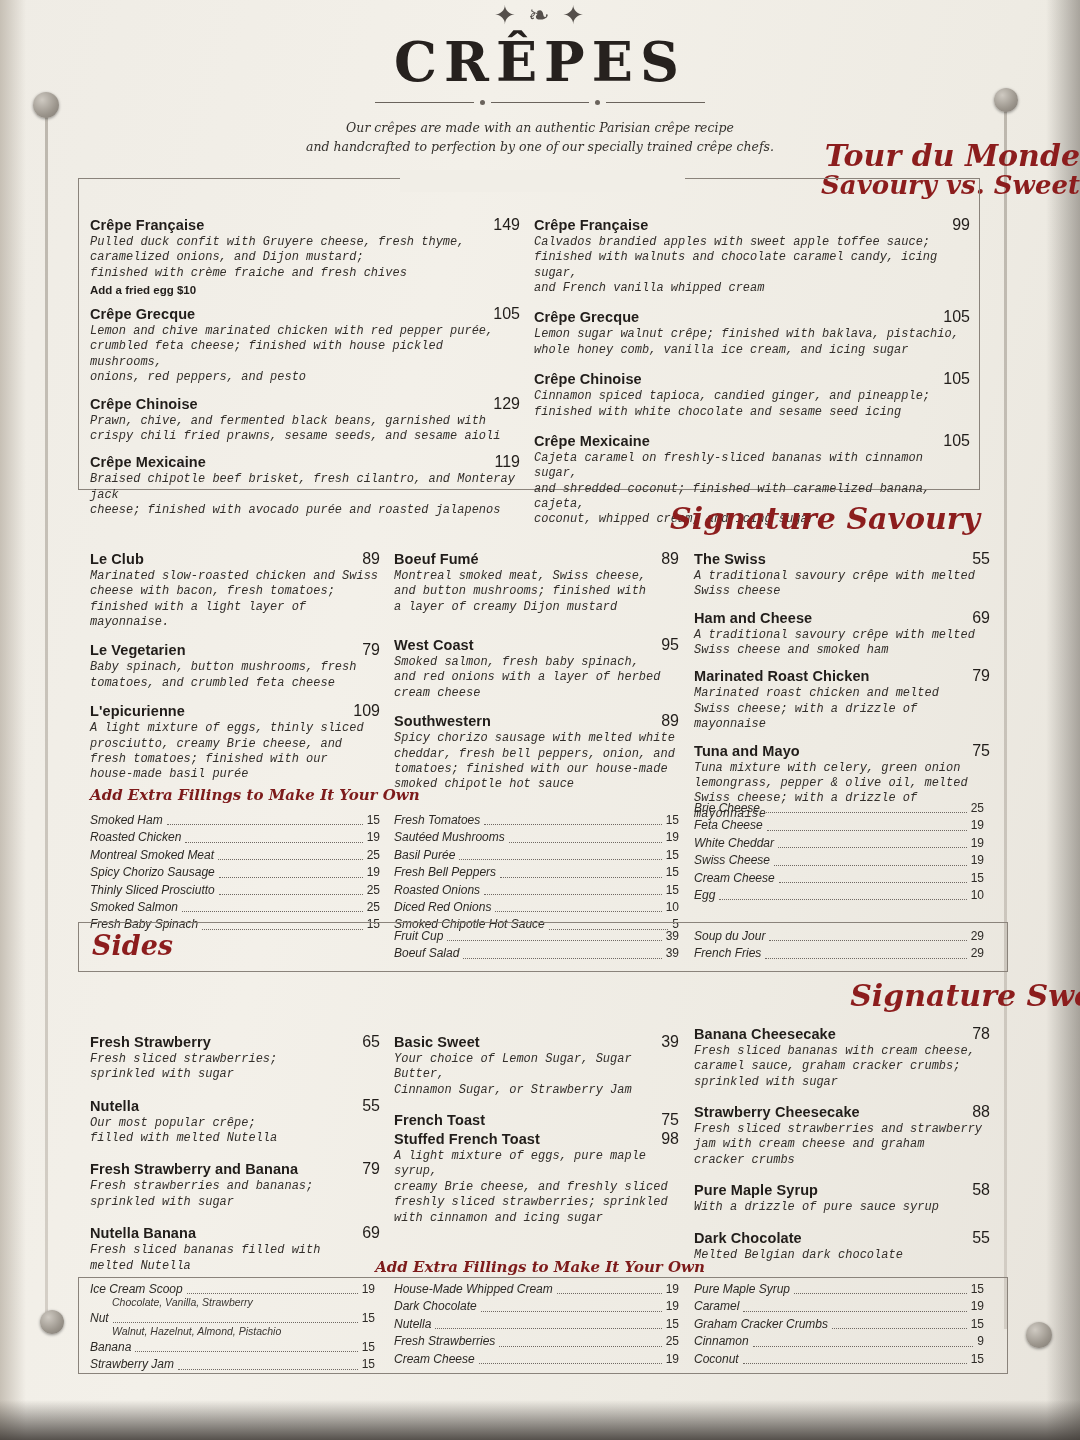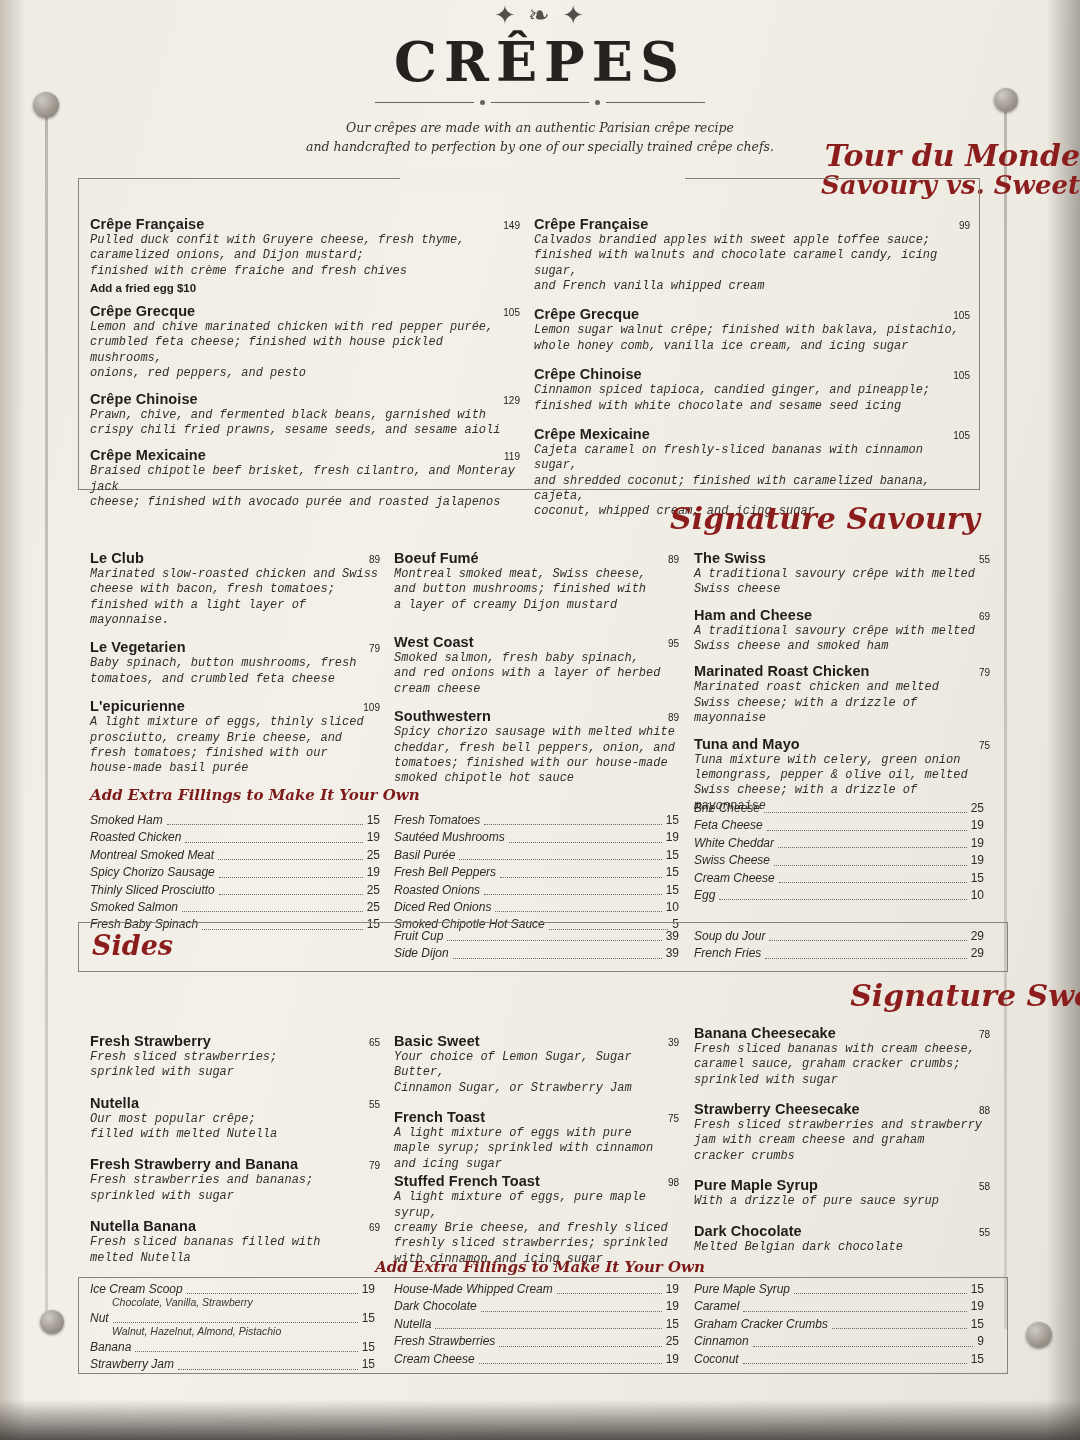--- a/index.html
+++ b/index.html
@@ -127,21 +127,21 @@
   }
   .item-name {
     font-family: "Liberation Sans", sans-serif;
     font-weight: bold;
     font-size: 14.5px;
     color: #211d1a;
     letter-spacing: .1px;
   }
   .item-price {
     font-family: "Liberation Sans", sans-serif;
-    font-size: 10px;
+    font-size: 16px;
     color: #211d1a;
     padding-left: 10px;
     white-space: nowrap;
   }
   .item-desc {
     font-family: Liberation Mono, monospace;
     font-style: italic;
     font-size: 12px;
     line-height: 1.28;
     color: #332f2b;
@@ -525,21 +525,21 @@
     <div class="boxed abs" style="left:78px; top:922px; width:928px; height:48px;"></div>
     <div class="abs script" style="left:92px; top:930px; font-size:27px; text-align:left;">Sides</div>
 
     <div class="abs" style="left:394px; top:928px; width:285px;">
       <div class="fill-row">
           <span class="lbl">Fruit Cup</span>
           <span class="dots"></span>
           <span class="val">39</span>
         </div>
       <div class="fill-row">
-          <span class="lbl">Side Dijon</span>
+          <span class="lbl">Boeuf Salad</span>
           <span class="dots"></span>
           <span class="val">39</span>
         </div>
     </div>
     <div class="abs" style="left:694px; top:928px; width:290px;">
       <div class="fill-row">
           <span class="lbl">Soup du Jour</span>
           <span class="dots"></span>
           <span class="val">29</span>
         </div>
@@ -596,23 +596,20 @@
           <span class="item-price">39</span>
         </div>
         <div class="item-desc" style="white-space:pre-line">Your choice of Lemon Sugar, Sugar Butter,
 Cinnamon Sugar, or Strawberry Jam</div>
       </div>
       <div class="item" style="margin-bottom:1px;">
         <div class="item-head">
           <span class="item-name">French Toast</span>
           <span class="item-price">75</span>
         </div>
-        <div class="item-desc" style="white-space:pre-line">A light mixture of eggs with pure
-maple syrup; sprinkled with cinnamon
-and icing sugar</div>
       </div>
       <div class="item">
         <div class="item-head">
           <span class="item-name">Stuffed French Toast</span>
           <span class="item-price">98</span>
         </div>
         <div class="item-desc" style="white-space:pre-line">A light mixture of eggs, pure maple syrup,
 creamy Brie cheese, and freshly sliced
 freshly sliced strawberries; sprinkled
 with cinnamon and icing sugar</div>

